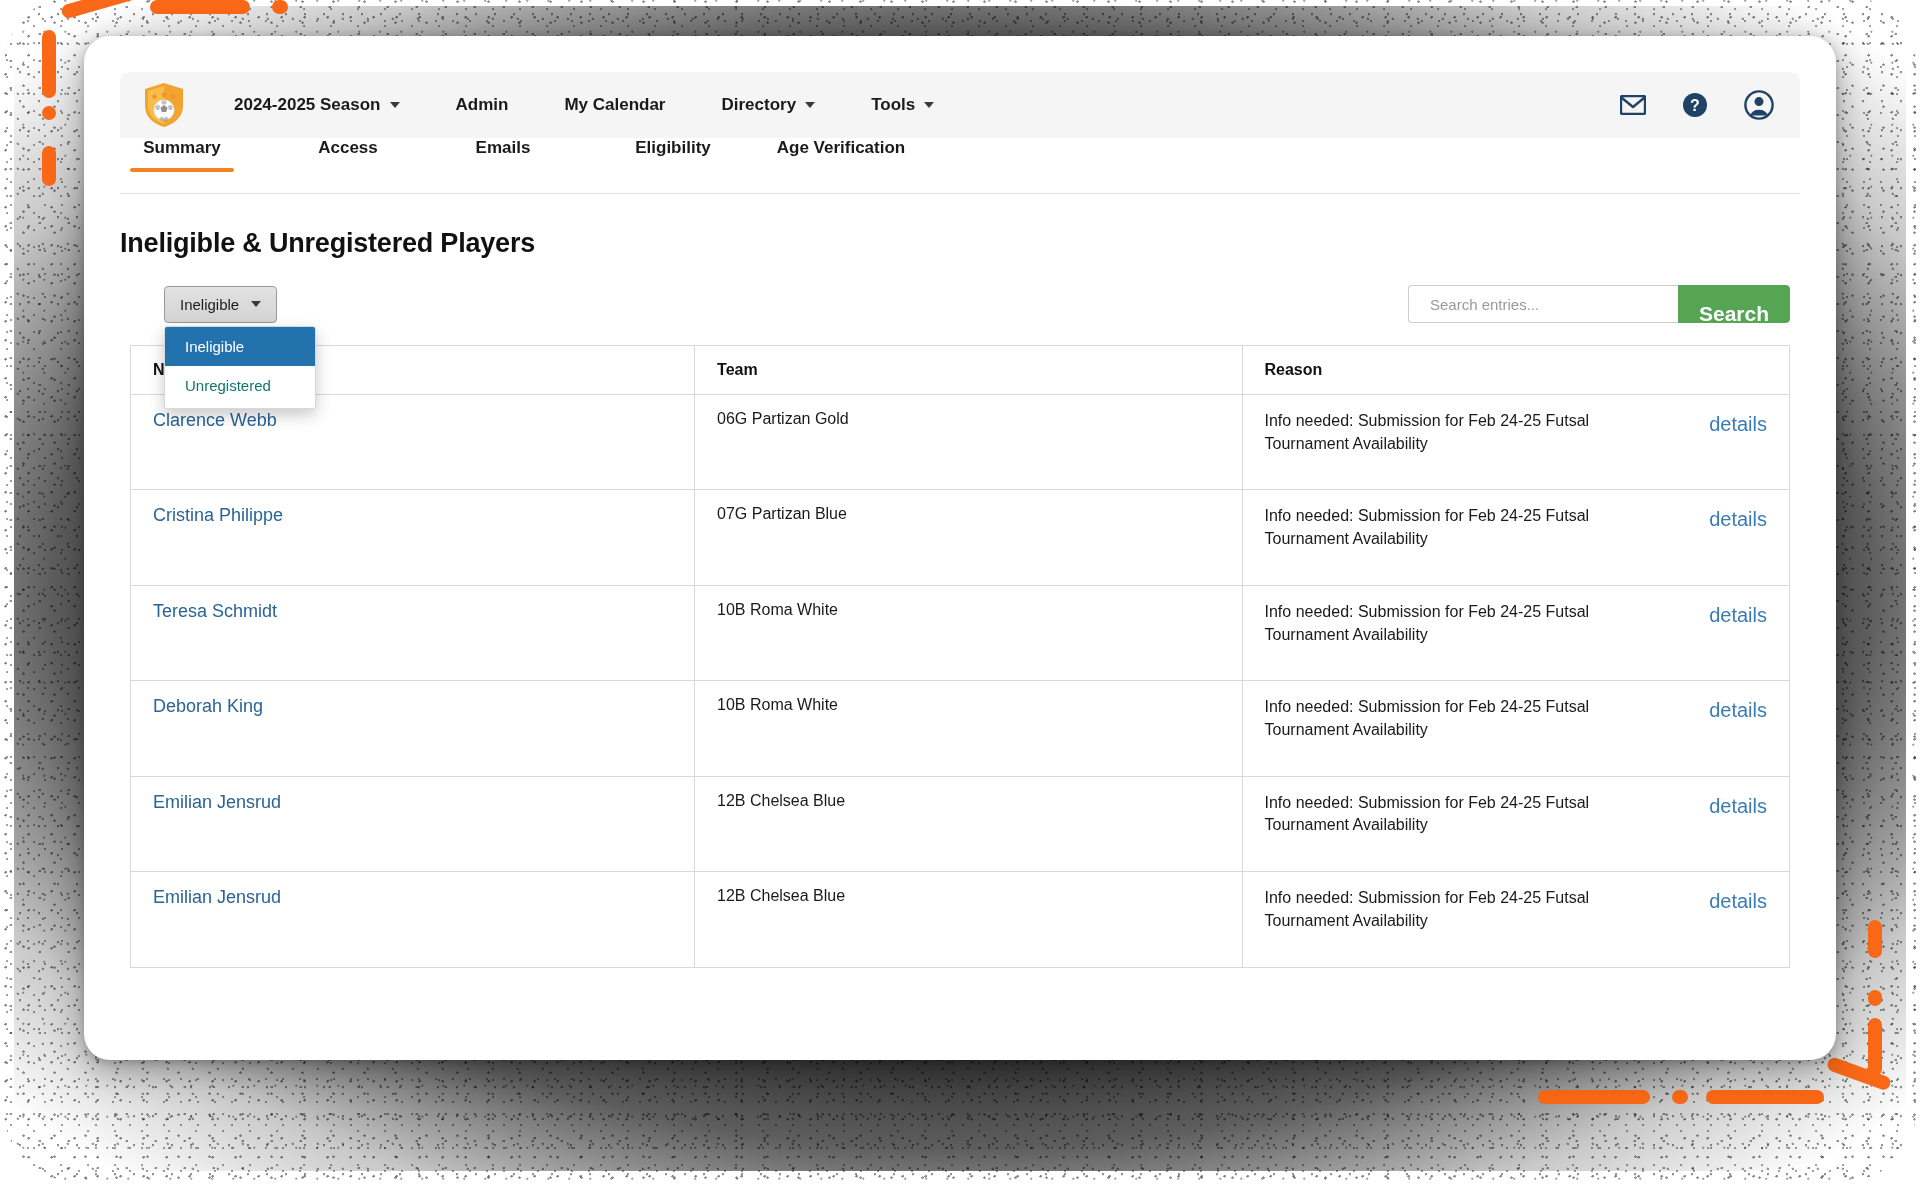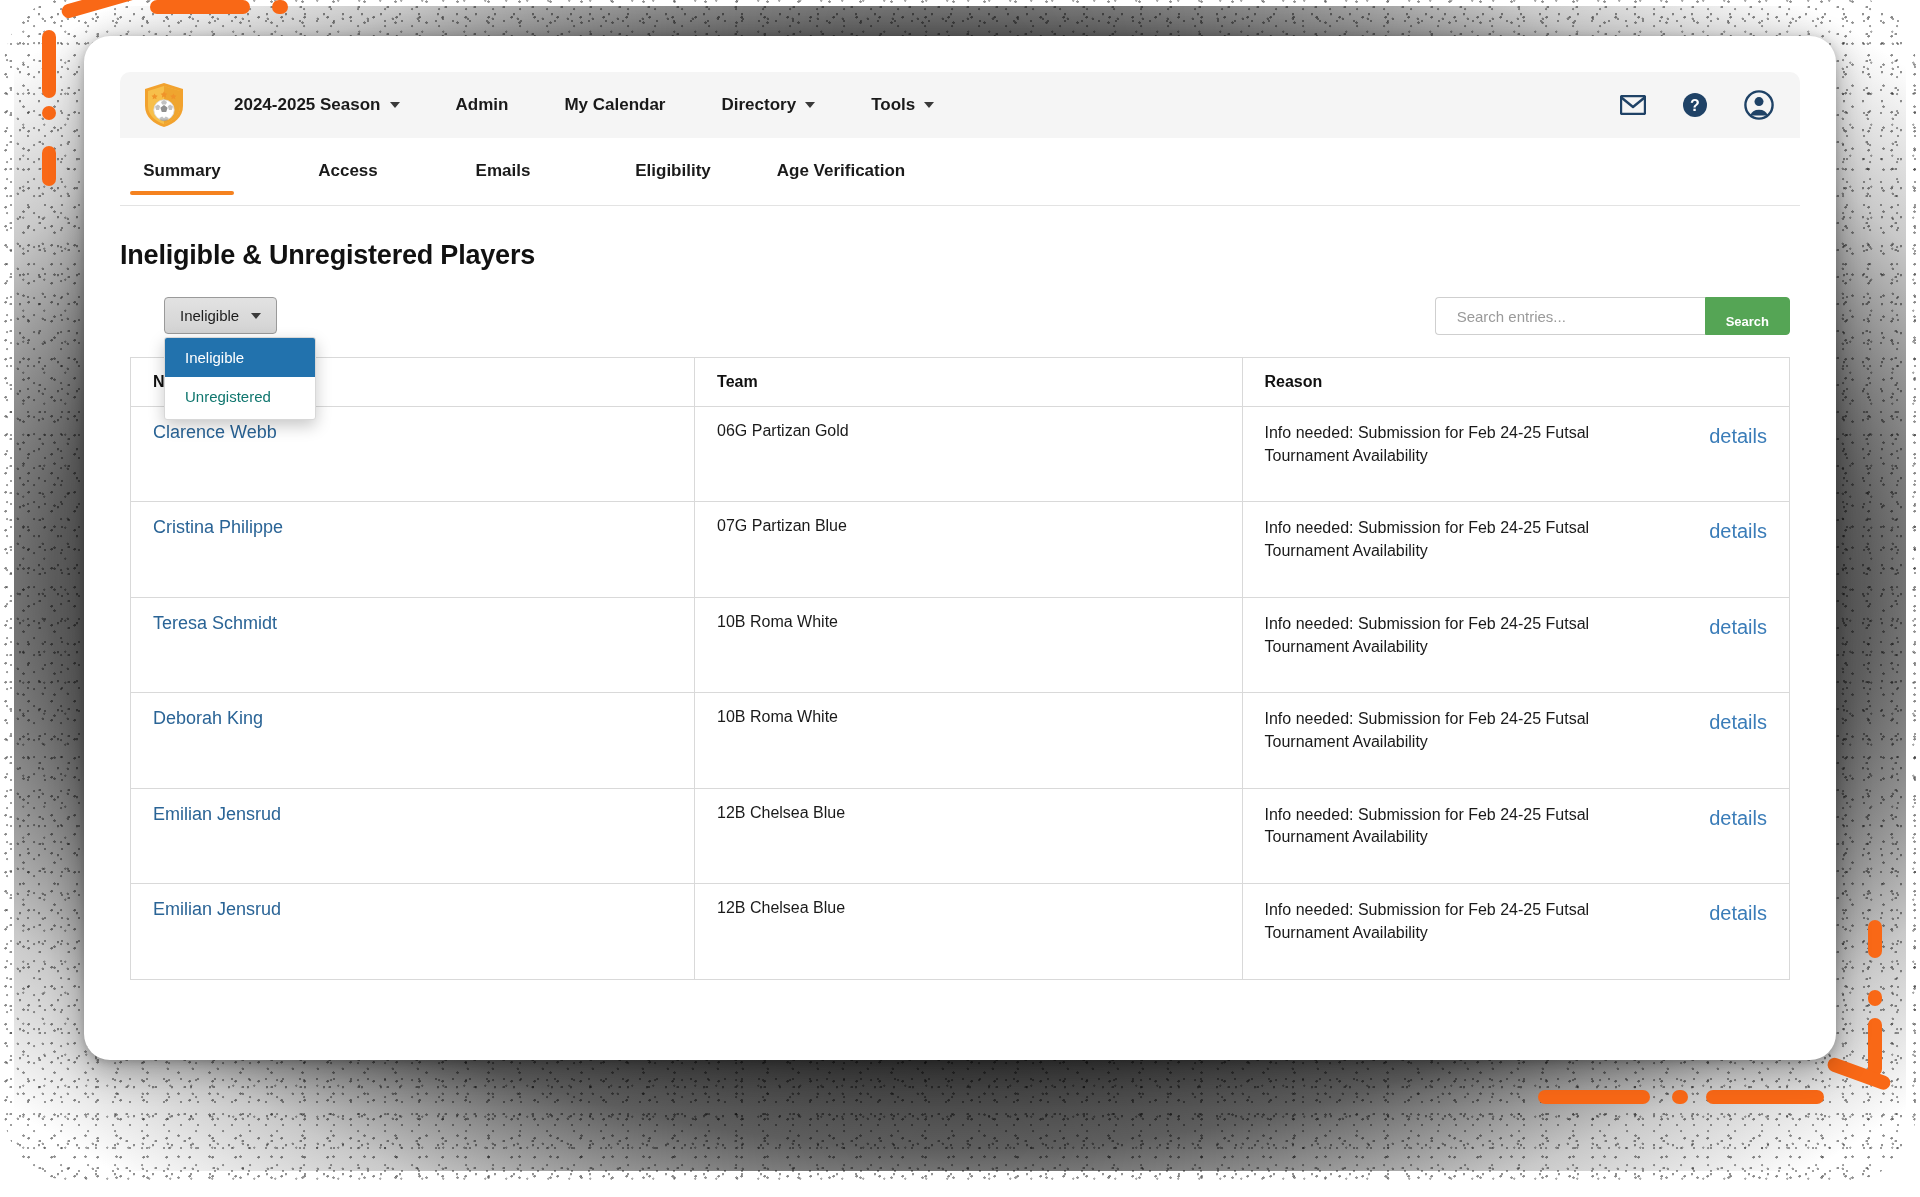--- a/index.html
+++ b/index.html
@@ -80,24 +80,24 @@
     border-top: 6.5px solid #3a3a3a;
     display: inline-block;
   }
   .nav-right {
     margin-left: auto; display: flex; align-items: center; gap: 36px;
   }
   .nav-icon { cursor: pointer; display: flex; align-items: center; }
 
   
   #tabs {
-    margin: 12px 36px;
+    margin: 0 36px;
     height: 56px;
     border-bottom: 1px solid #e3e3e3;
-    display: flex; align-items: center;
+    display: flex; align-items: flex-start;
     padding-left: 10px;
   }
   .tab {
     font-size: 17px; font-weight: bold; color: #1a1a1a;
     padding: 0 0 13px 0; margin-right: 0; cursor: pointer;
     position: relative; white-space: nowrap; text-align: center;
   }
   .tab.active::after {
     content:""; position:absolute; left: 0; right: 0; bottom: -1px;
     height: 4px; background: #f58220; border-radius: 2px;
@@ -106,21 +106,21 @@
   
   #content { padding: 0 36px; position: relative; }
   #page-title {
     text-align: left;
     font-size: 27px; font-weight: bold; color: #111;
     margin: 34px 0 0 0; letter-spacing: -0.2px;
   }
 
   #controls {
     margin-top: 26px;
-    display: flex; align-items: flex-start; justify-content: space-between;
+    display: flex; align-items: center; justify-content: space-between;
     padding: 0 10px 0 44px;
     position: relative;
     gap: 8px;
   }
 
   .dropdown-wrap { position: relative; }
   #filter-button {
     background: linear-gradient(#e2e2e2, #d3d3d3);
     border: 1px solid #9a9a9a;
     border-radius: 4px;
@@ -159,21 +159,21 @@
     outline: none;
     background: #fff;
   }
   #search-input::placeholder { color: #9a9a9a; }
   #search-button {
     background: #55a555;
     color: #ffffff;
     border: 1px solid #55a555;
     border-radius: 0 4px 4px 0;
     padding: 16px 20px;
-    font-size: 13px; font-weight: bold;
+    font-size: 21px; font-weight: bold;
     cursor: pointer;
     height: 38px;
     font-family: "Liberation Sans", sans-serif;
   }
 
   
   #players-table {
     margin: 22px 10px 0 10px;
     width: calc(100% - 20px);
     border-collapse: collapse;

